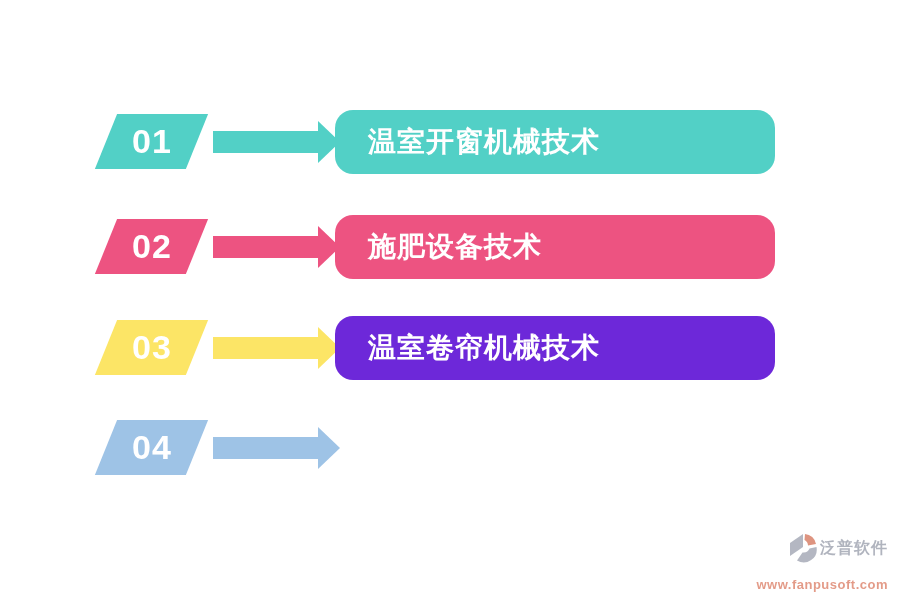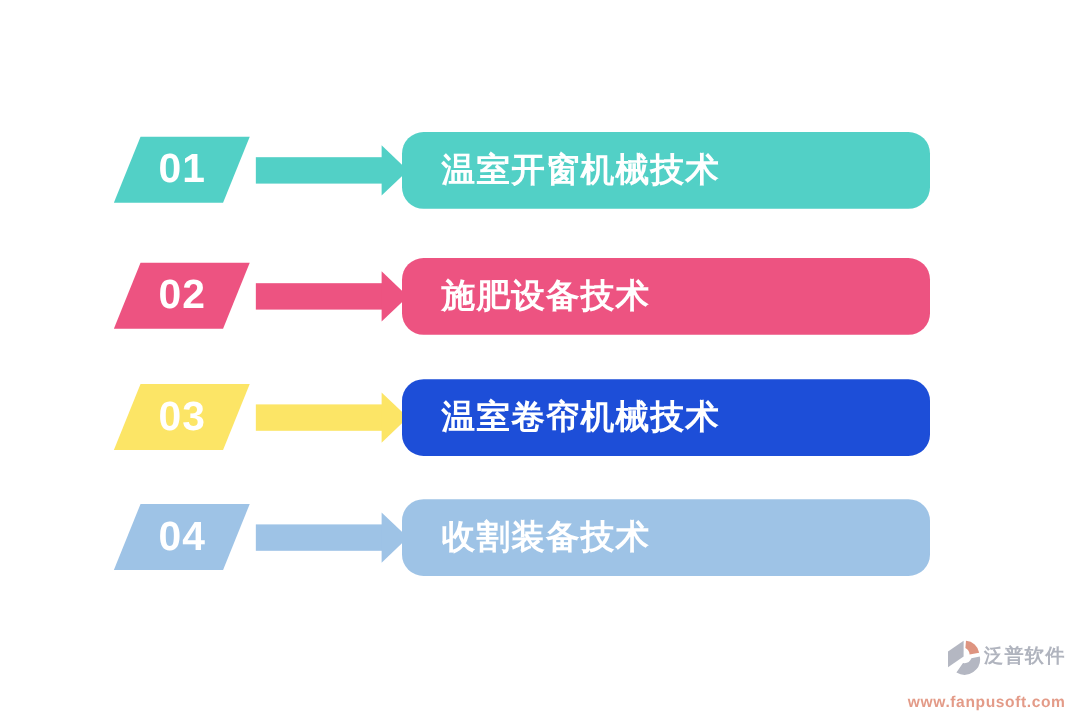--- a/index.html
+++ b/index.html
@@ -115,36 +115,33 @@
   </div>
 
   <div class="row row3">
     <div class="num-tag" style="background: rgb(252, 229, 102);">
       <span class="num">03</span>
     </div>
     <svg class="arrow" viewBox="0 0 127 54" xmlns="http://www.w3.org/2000/svg">
       <rect x="0" y="16" width="107" height="22" style="fill: rgb(252, 229, 102);"></rect>
       <polygon points="105,6 127,27 105,48" style="fill: rgb(252, 229, 102);"></polygon>
     </svg>
-    <div class="pill" style="background: #1d4ed8;">
+    <div class="pill" style="background: #6d28d9;">
       <span class="pill-label">温室卷帘机械技术</span>
     </div>
   </div>
 
   <div class="row row4">
     <div class="num-tag" style="background: rgb(158, 195, 230);">
       <span class="num">04</span>
     </div>
     <svg class="arrow" viewBox="0 0 127 54" xmlns="http://www.w3.org/2000/svg">
       <rect x="0" y="16" width="107" height="22" style="fill: rgb(158, 195, 230);"></rect>
       <polygon points="105,6 127,27 105,48" style="fill: rgb(158, 195, 230);"></polygon>
     </svg>
-    <div class="pill" style="background: rgb(158, 195, 230);">
-      <span class="pill-label">收割装备技术</span>
-    </div>
   </div>
 
   <div class="watermark">
     <div class="wm-top">
       <svg class="wm-logo" viewBox="0 0 30 32" xmlns="http://www.w3.org/2000/svg">
         <path d="M2,11 L15,2 L15,15 L2,24 Z" style="fill: rgb(167, 171, 184);"></path>
         <path d="M17,2 A12 12 0 0 1 28,12 L20,13.5 A6.5 6.5 0 0 0 16.5,8 Z" style="fill: rgb(217, 130, 107);"></path>
         <path d="M28.5,15 A13 13 0 0 1 9,28.5 L14.5,20.5 A6.5 6.5 0 0 0 21.5,16.5 Z" style="fill: rgb(167, 171, 184);"></path>
       </svg>
       <span class="wm-brand" style="color: rgb(163, 167, 179);">泛普软件</span>

